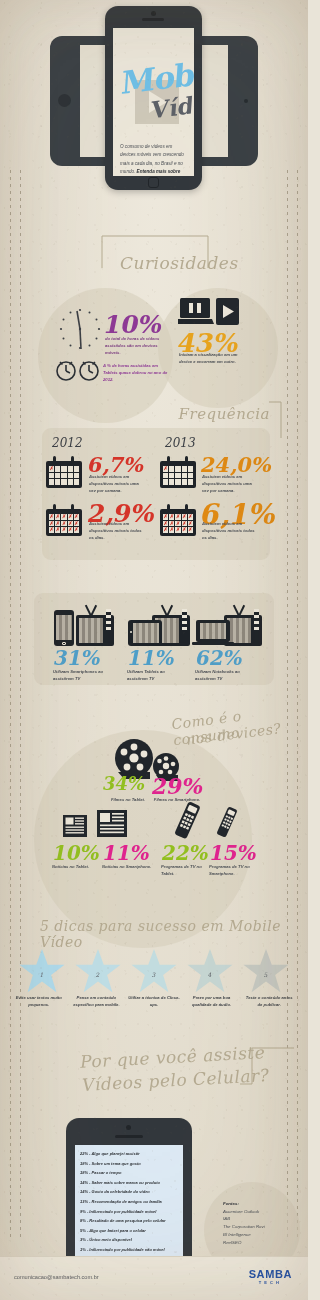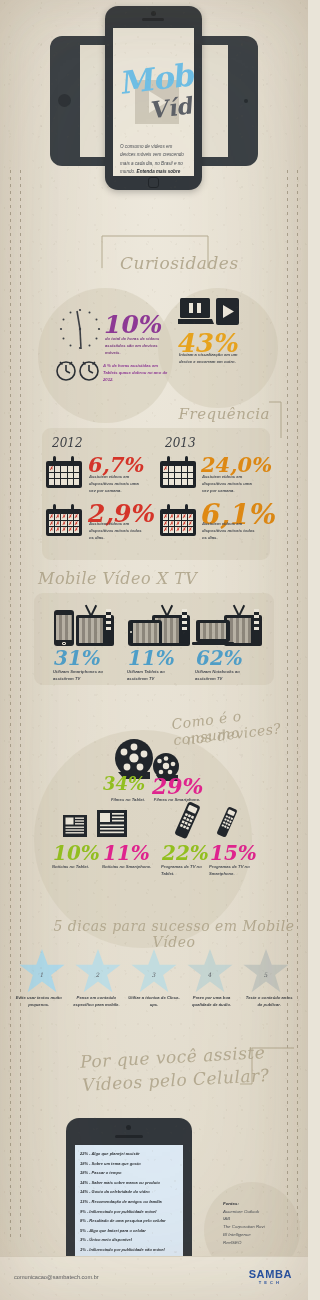--- a/index.html
+++ b/index.html
@@ -314,21 +314,20 @@
         <i class="x"></i>
         <i class="x"></i>
         <i class="x"></i>
         <i class="x"></i>
         <i class="x"></i>
       </div>
   </div>
   <div class="pct" style="position:absolute; left:201px; top:501px; font-size:28px; color:#e08a14;">6,1%</div>
   <div class="cap" style="position:absolute; left:202px; top:521px; width:55px;">Assistem vídeos em dispositivos móveis todos os dias.</div>
 
-  <div class="script" style="position:absolute; left:38px; top:569px; font-size:16px;">Mobile Vídeo X TV</div>
 
   <div class="panel" style="position:absolute; left:34px; top:593px; width:240px; height:92px;"></div>
 
   <div style="position:absolute; left:54px; top:604px; width:60px; height:44px;">
     <div class="tv" style="position:absolute; left:14px; top:0;">
       <div class="ant" style="transform:rotate(26deg);"></div>
       <div class="ant" style="left:22px; transform:rotate(-26deg);"></div>
       <div class="box"></div>
         <div class="knob"></div>
     </div>
@@ -481,21 +480,21 @@
 
   <div class="pct" style="position:absolute; left:103px; top:843px; font-size:20px; color:#e0248f;">11%</div>
   <div class="cap" style="position:absolute; left:102px; top:864px; width:54px;">Notícias no Smartphone.</div>
 
   <div class="pct" style="position:absolute; left:162px; top:843px; font-size:20px; color:#93c020;">22%</div>
   <div class="cap" style="position:absolute; left:161px; top:864px; width:46px;">Programas de TV no Tablet.</div>
 
   <div class="pct" style="position:absolute; left:210px; top:843px; font-size:20px; color:#e0248f;">15%</div>
   <div class="cap" style="position:absolute; left:209px; top:864px; width:50px;">Programas de TV no Smartphone.</div>
 
-  <div class="script" style="position:absolute; left:40px; top:918px; font-size:14px;text-align:center;">5 dicas para sucesso em Mobile Vídeo</div>
+  <div class="script" style="position:absolute; left:40px; top:918px; font-size:14px;">5 dicas para sucesso em Mobile Vídeo</div>
 
   <div class="stars" style="position:absolute; left:0; top:948px; width:308px;">
     <div class="star">
       <svg viewBox="0 0 100 95">
           <polygon points="50,2 62,35 97,35 69,56 80,92 50,70 20,92 31,56 3,35 38,35" fill="#b0dced"></polygon>
         </svg>
       <span>1</span>
     </div>
     <div class="star">
       <svg viewBox="0 0 100 95">

